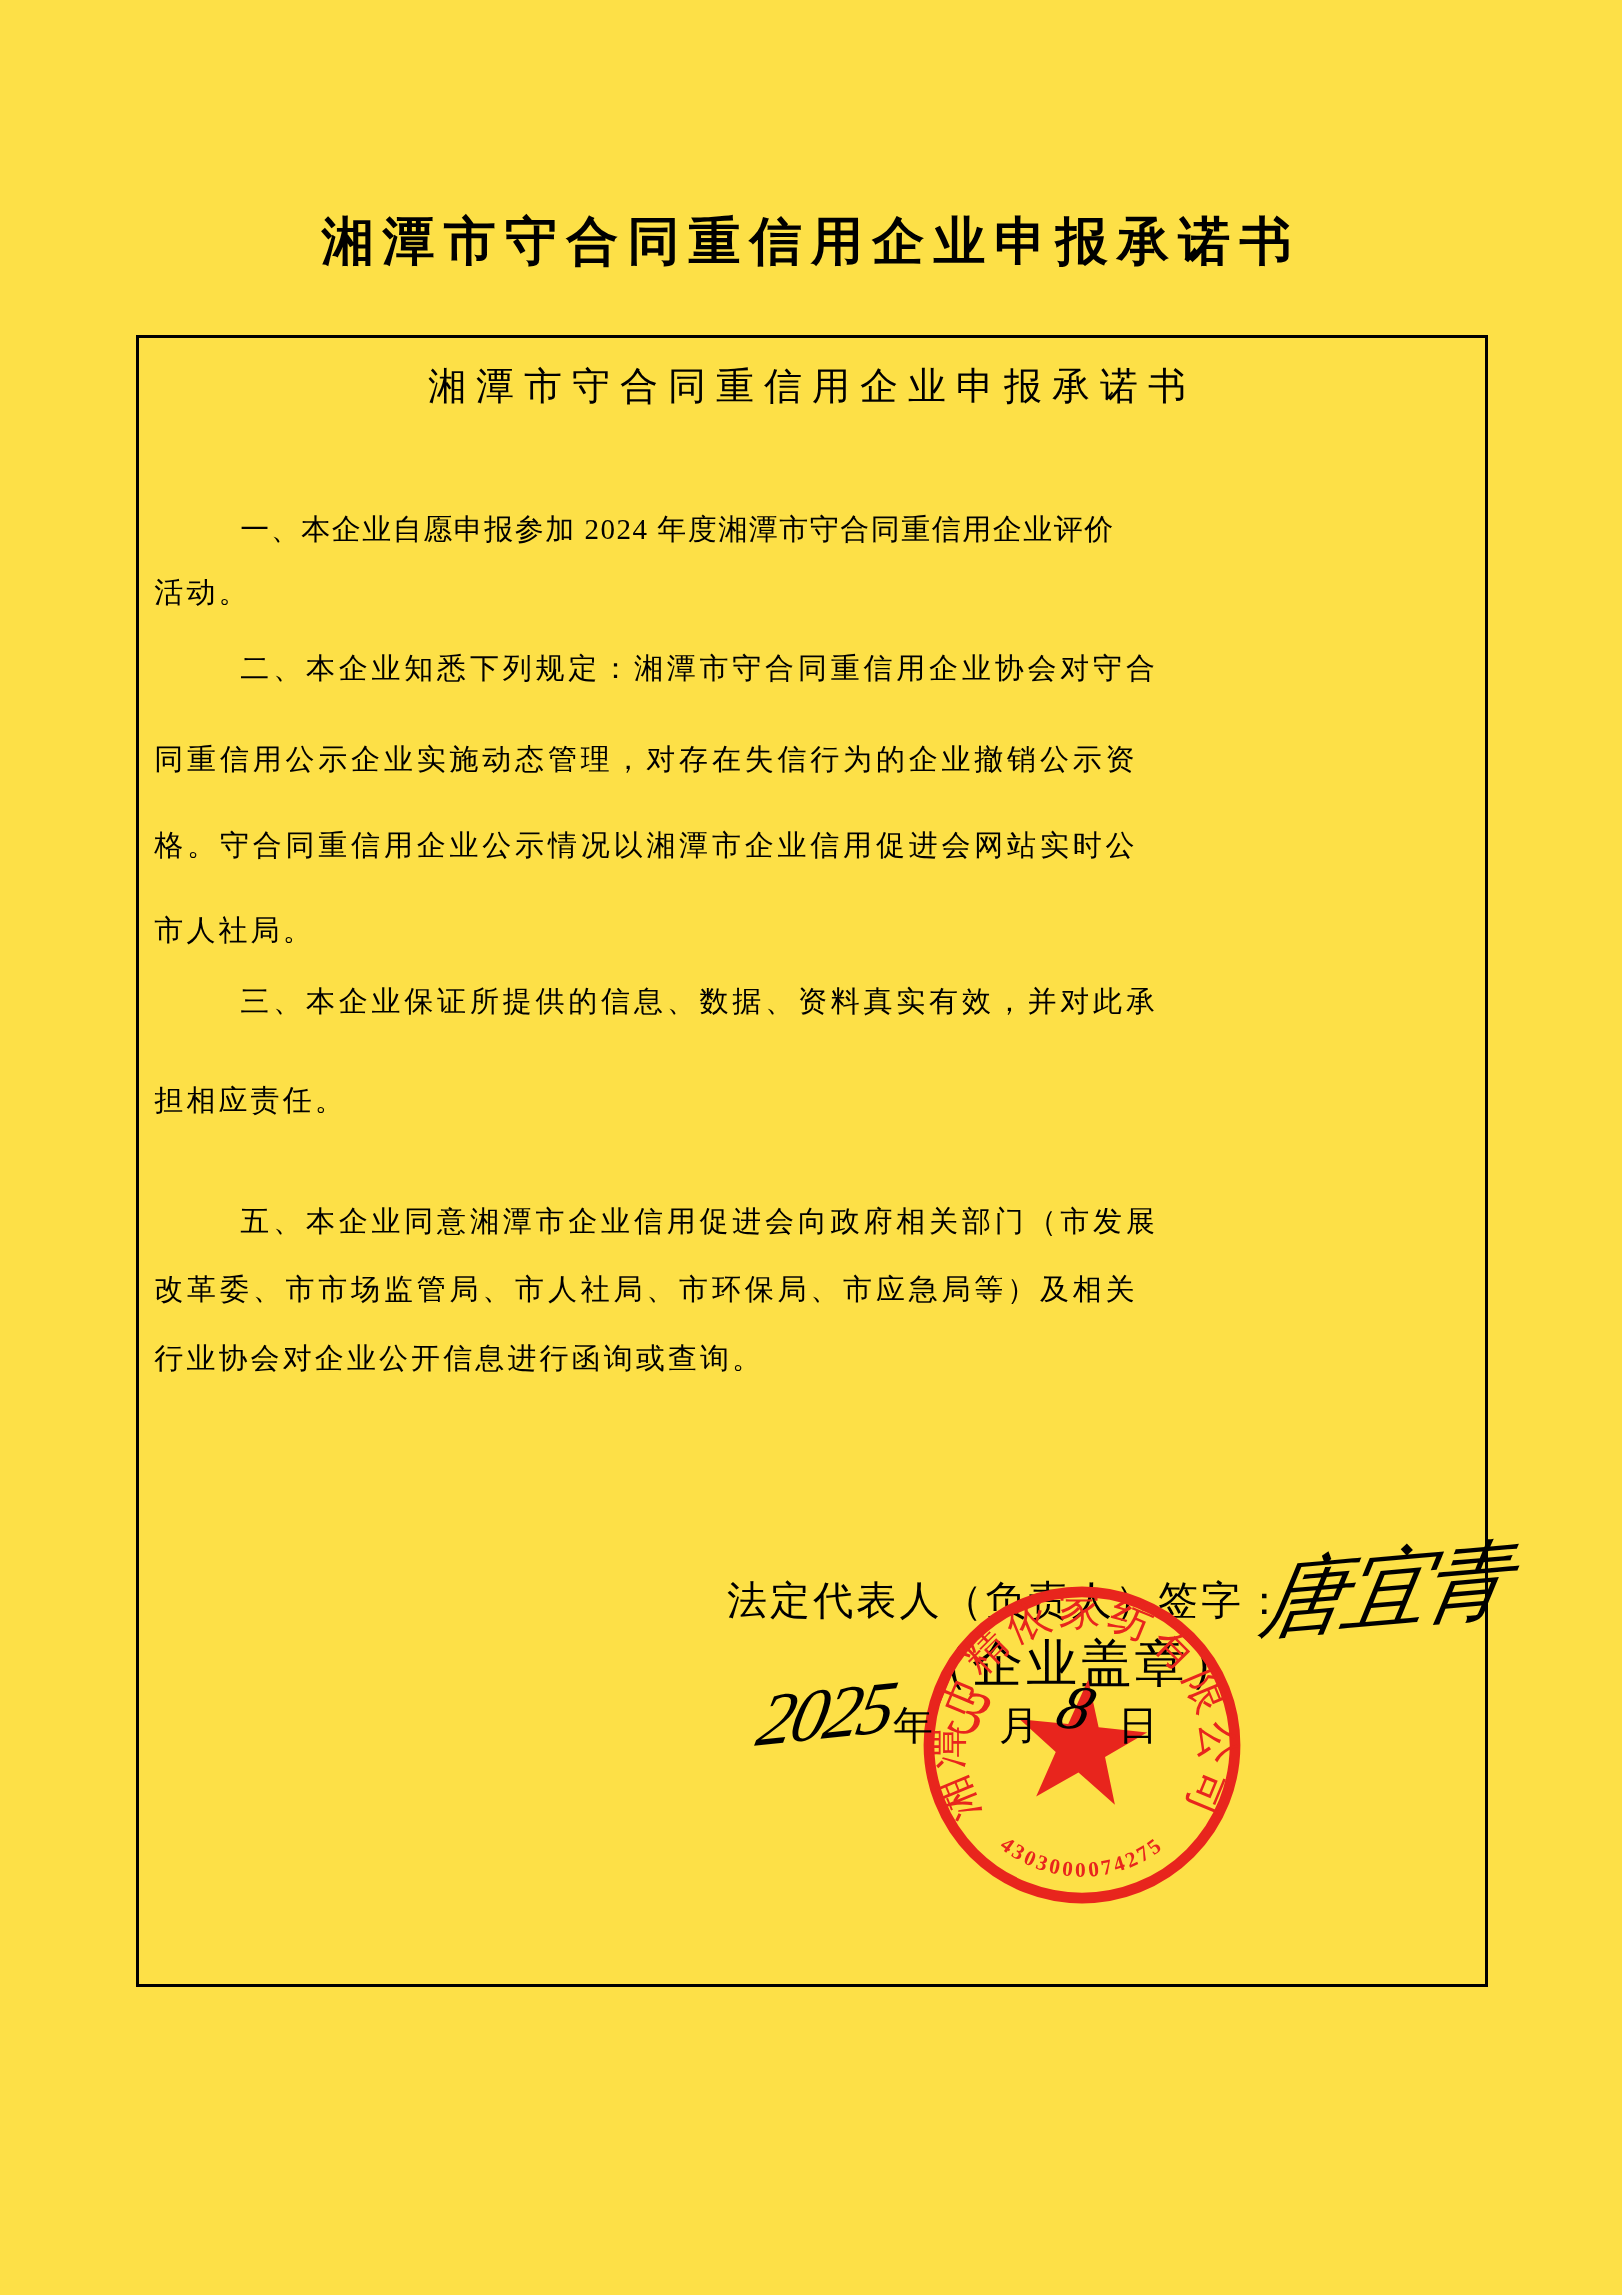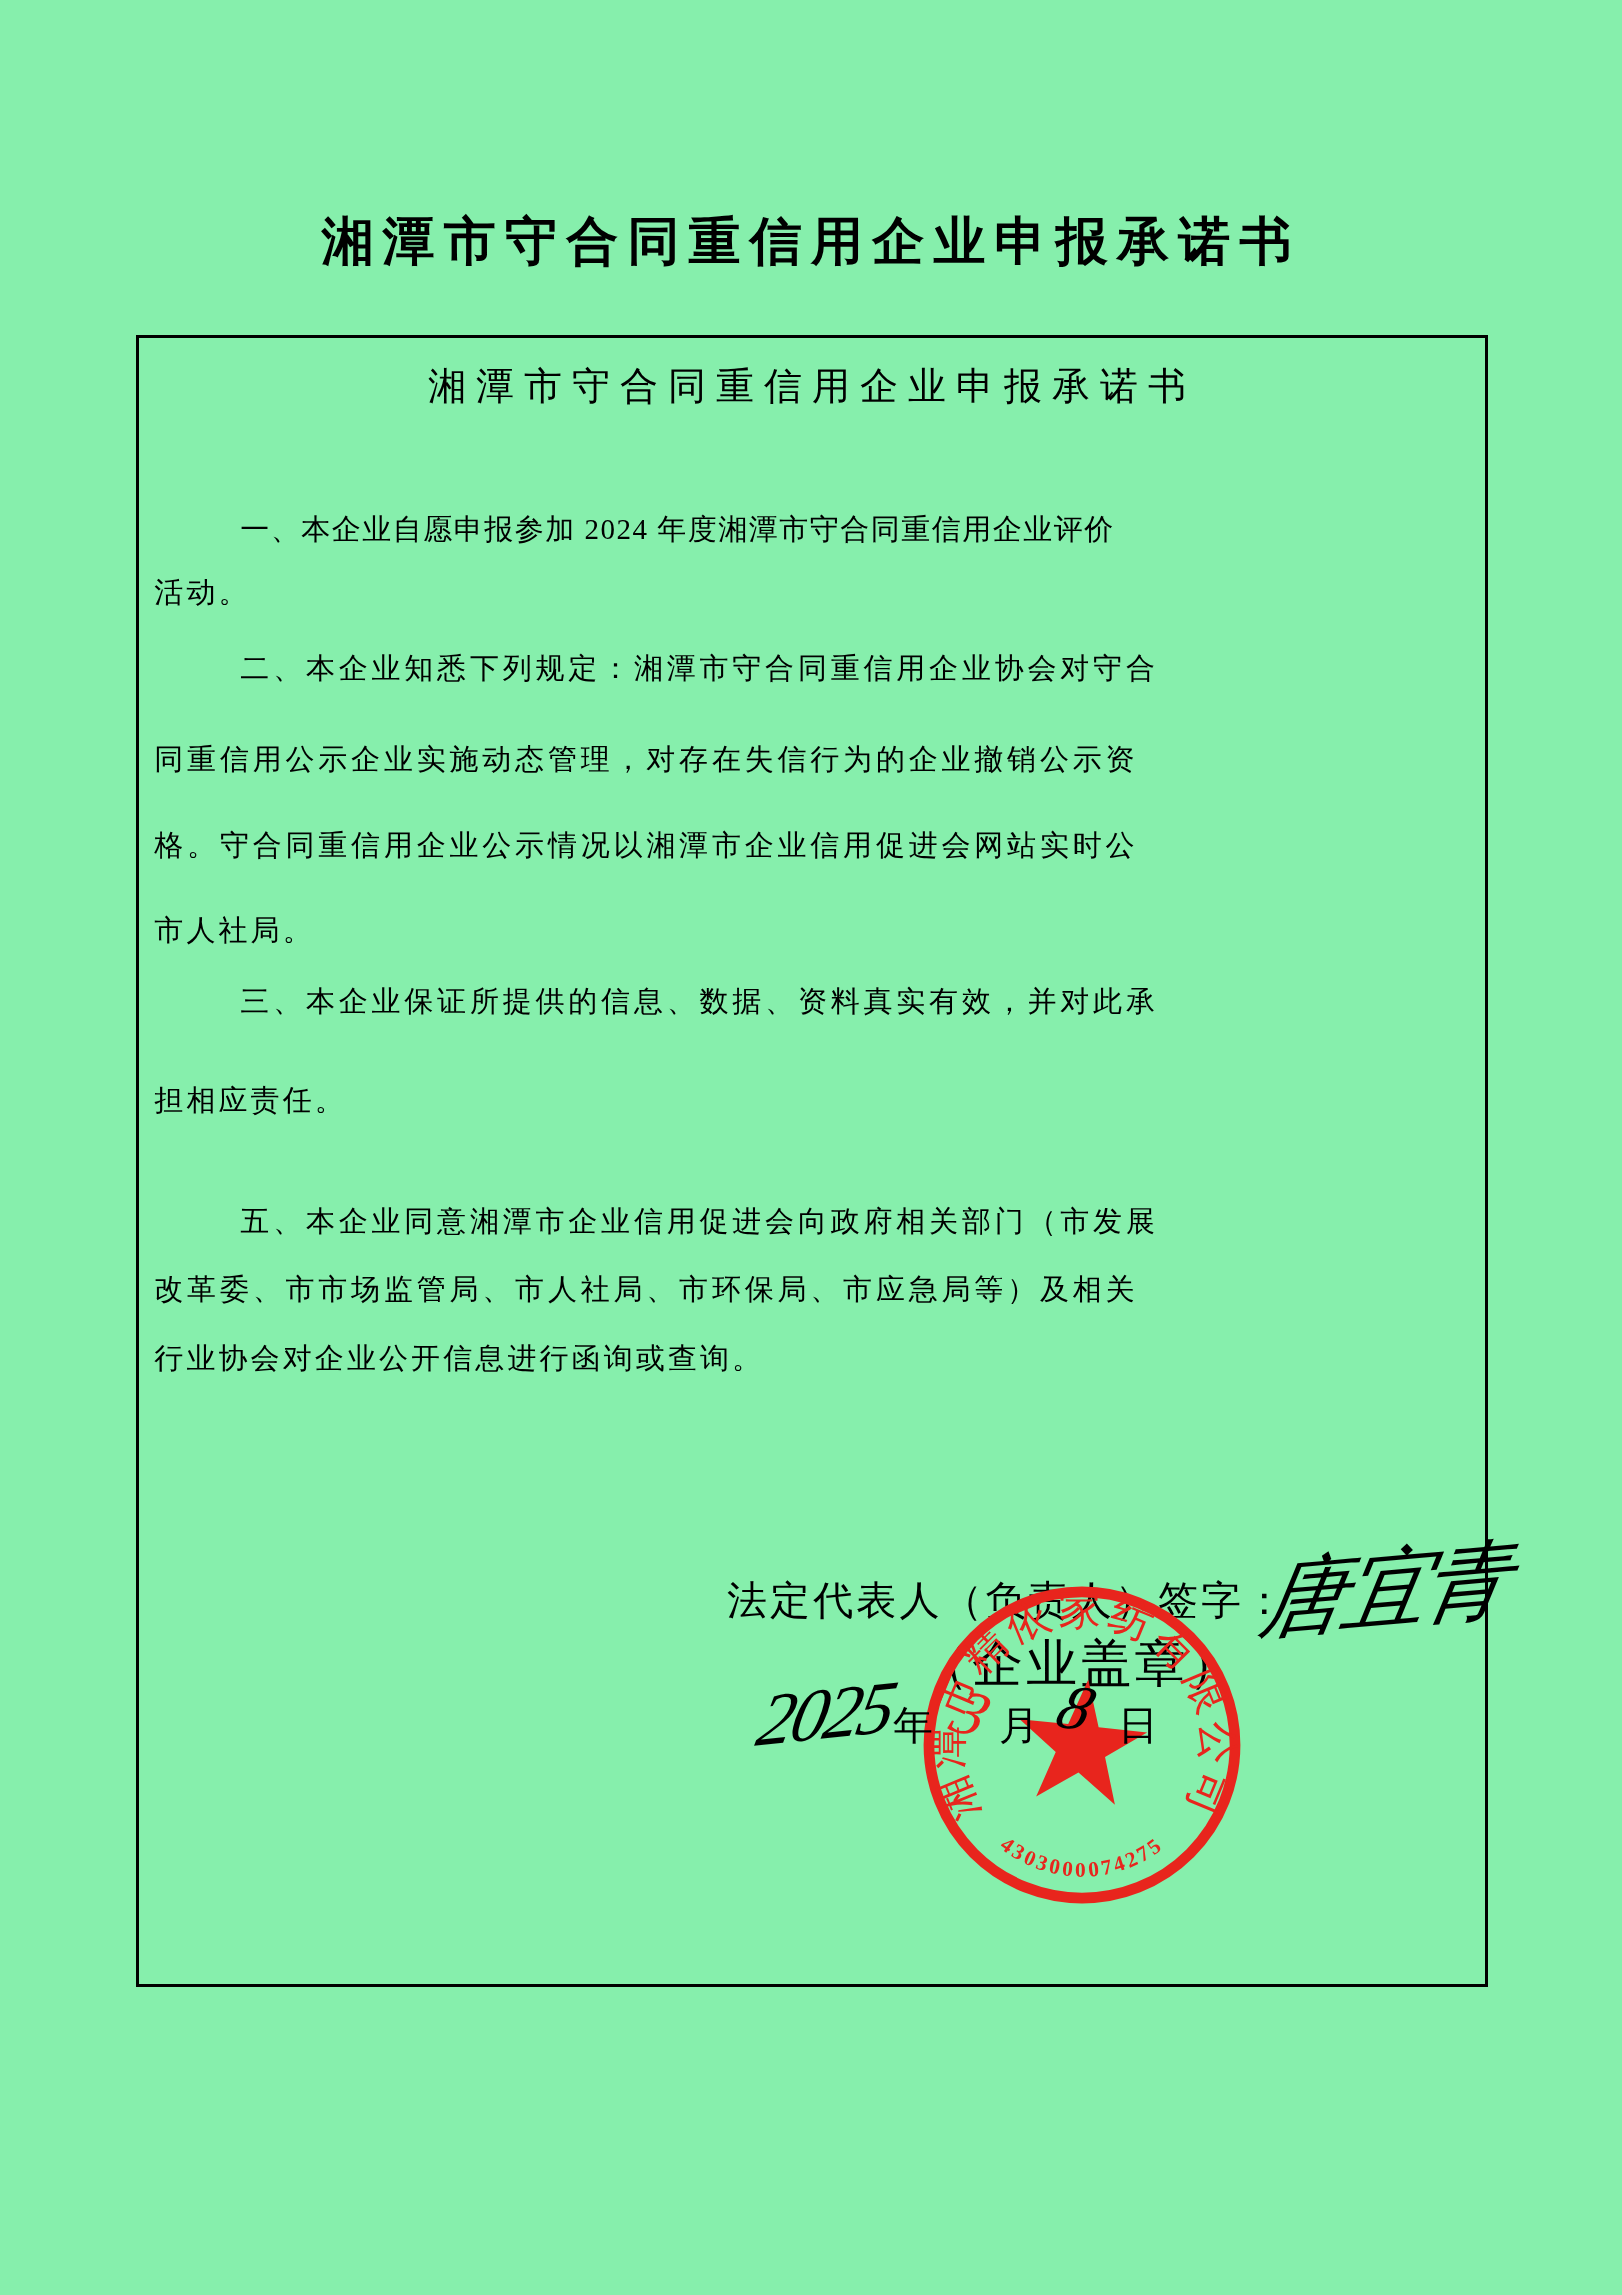--- a/index.html
+++ b/index.html
@@ -1,17 +1,17 @@
 <!DOCTYPE html>
 <html style="font-size:12.2px"><head>
 <meta charset="utf-8">
 <style>
   html,body{margin:0;padding:0;background:#ffffff;}
   .page{
-    position:relative;width:1622px;height:2295px;background:#86efac;
+    position:relative;width:1622px;height:2295px;background:#fde047;
     font-family:"Liberation Serif","DejaVu Serif",serif;color:#000;overflow:hidden;
   }
   .main-title{
     position:absolute;top:207px;left:0;width:100%;text-align:center;
     font-size:52px;font-weight:bold;letter-spacing:9.2px;white-space:nowrap;
   }
   .doc-box{
     position:absolute;left:136px;top:335px;width:1352px;height:1652px;
     border:3.1px solid #000;box-sizing:border-box;
   }

